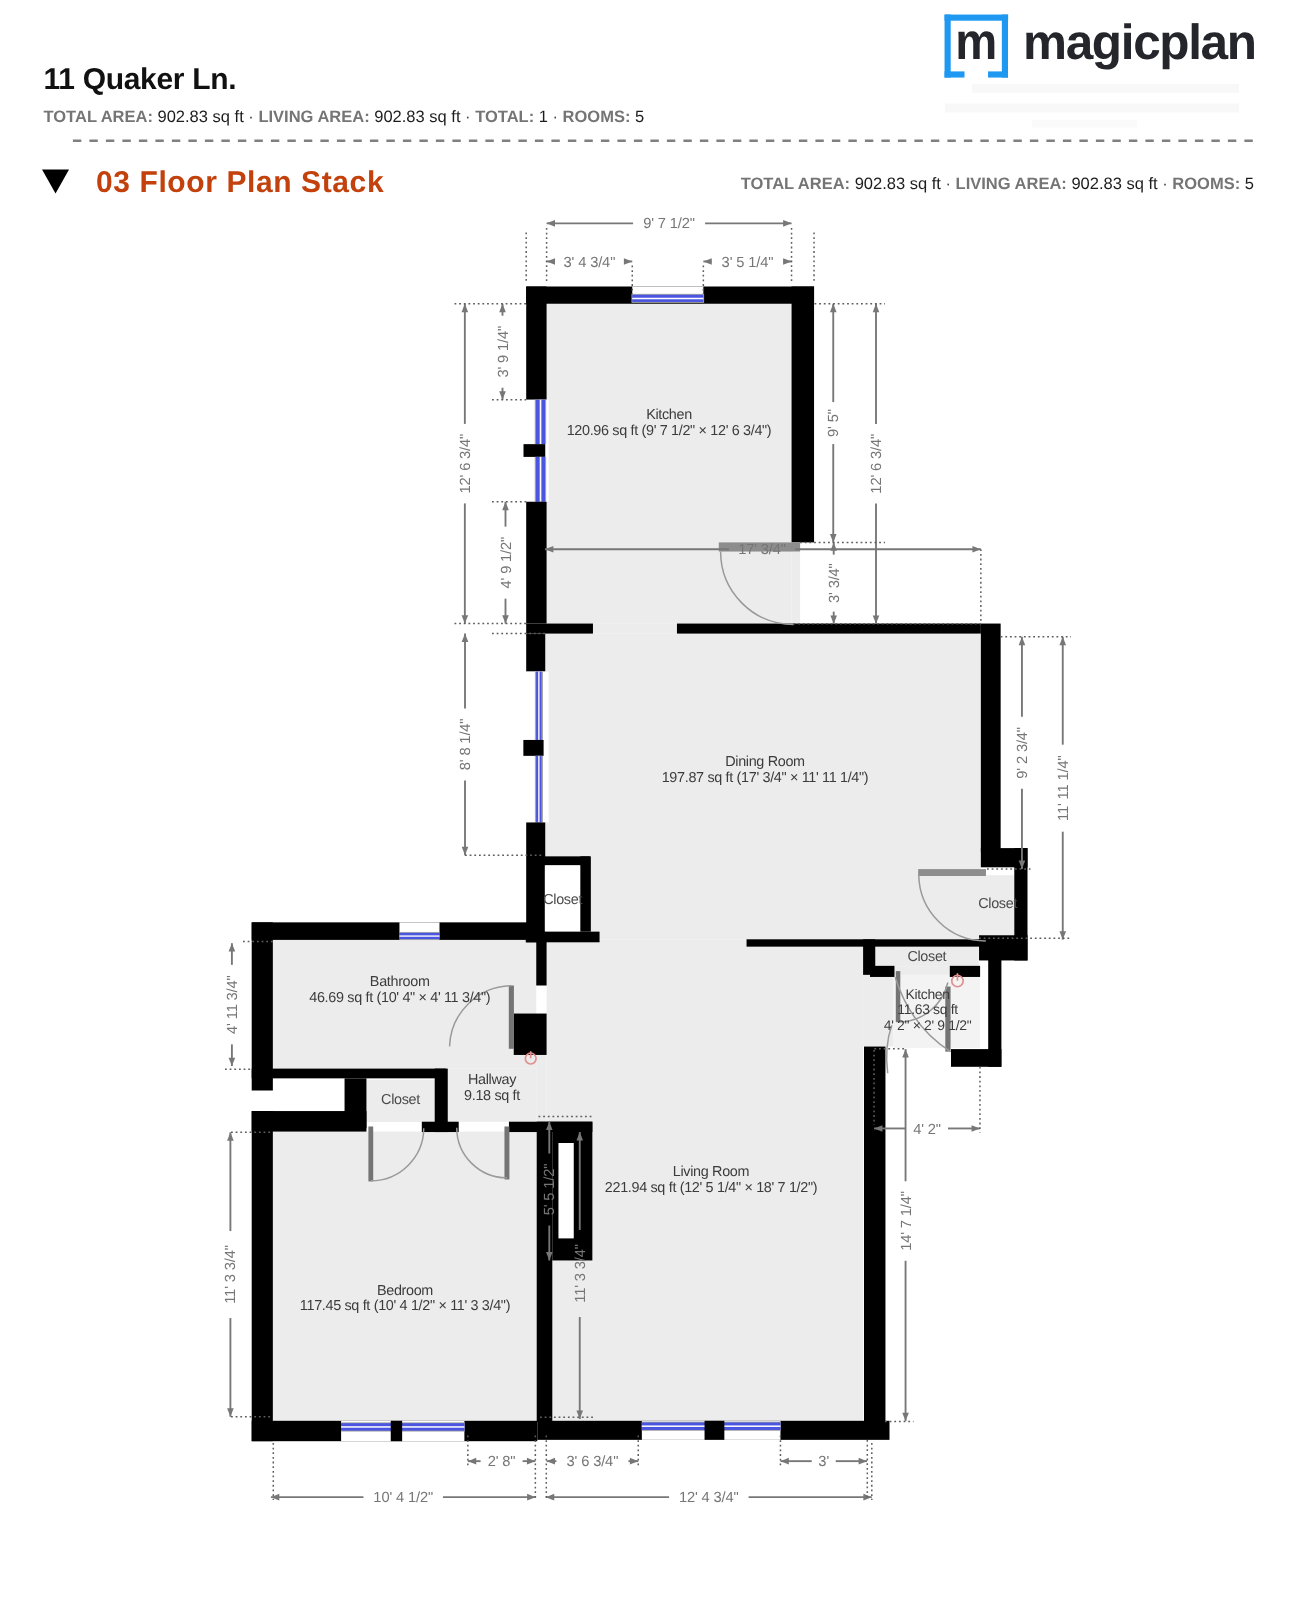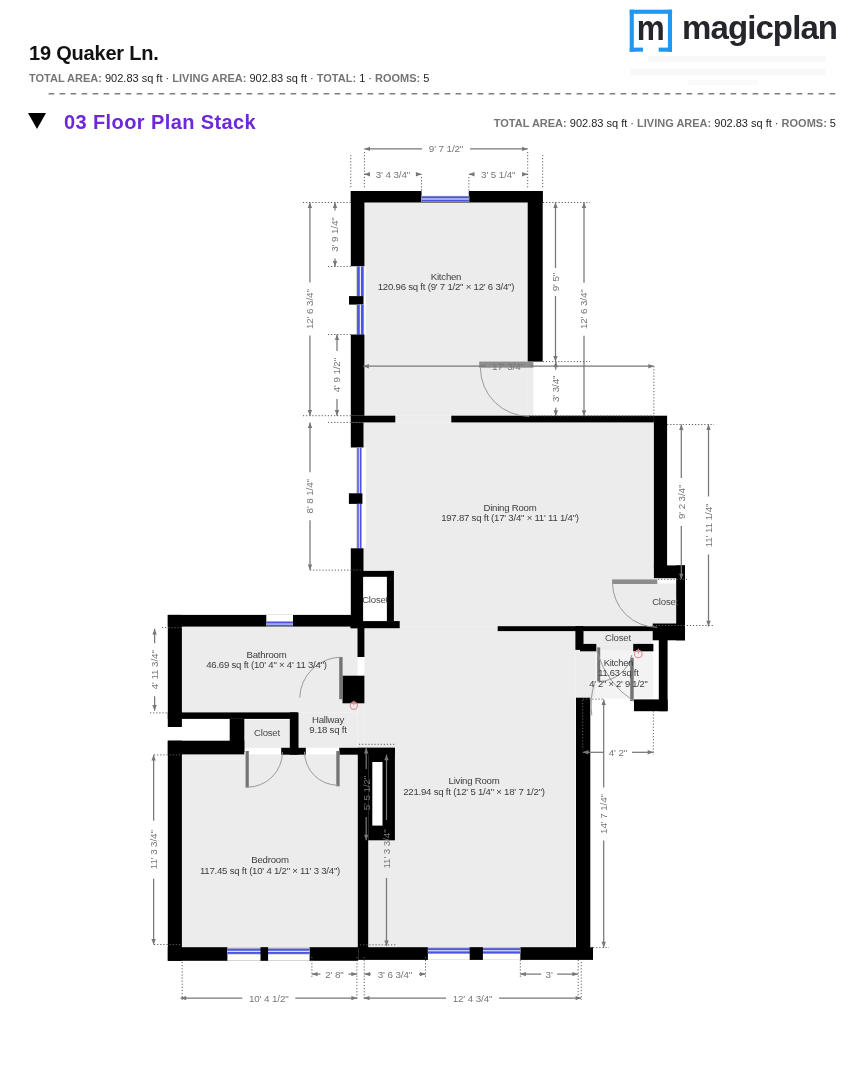--- a/index.html
+++ b/index.html
@@ -2,21 +2,21 @@
 <html><head>
 <meta charset="utf-8">
 <style>
   html,body { margin:0; padding:0; background:#fff; }
   body { width:863px; height:1080px; position:relative; font-family:"Liberation Sans", sans-serif; overflow:hidden; }
   .abs { position:absolute; }
 </style>
 </head>
 <body>
 
-<div class="abs" style="left:29px;top:41.5px;font-size:20px;font-weight:bold;color:#111;letter-spacing:-0.2px">19 Quaker Ln.</div>
+<div class="abs" style="left:29px;top:41.5px;font-size:20px;font-weight:bold;color:#111;letter-spacing:-0.2px">11 Quaker Ln.</div>
 
 <div class="abs" style="left:29px;top:72px;font-size:11px;color:#1d1d1d;">
 <b style="color:#757575">TOTAL AREA:</b> 902.83 sq ft <span style="color:#444">·</span> <b style="color:#757575">LIVING AREA:</b> 902.83 sq ft <span style="color:#444">·</span> <b style="color:#757575">TOTAL:</b> 1 <span style="color:#444">·</span> <b style="color:#757575">ROOMS:</b> 5</div>
 
 <div class="abs" style="left:629px;top:9px;width:210px;height:45px;">
 <svg width="210" height="45" viewBox="0 0 210 45">
 <g fill="#1e98f0">
 <rect x="0.7" y="0.7" width="42.4" height="4.1"></rect>
 <rect x="0.7" y="0.7" width="4.1" height="42"></rect>
 <rect x="38.9" y="0.7" width="4.1" height="42"></rect>
@@ -29,21 +29,21 @@
 <text x="53" y="30.2" font-size="33" font-weight="bold" fill="#25262b" font-family="Liberation Sans" letter-spacing="-0.9">magicplan</text>
 </svg>
 </div>
 
 <svg class="abs" style="left:0;top:0" width="863" height="100">
     <line x1="48.6" y1="93.8" x2="836" y2="93.8" stroke="#7f7f7f" stroke-width="1.6" stroke-dasharray="5.6 5.4"></line>
   </svg>
 
 <div class="abs" style="left:27.5px;top:112.5px;width:0;height:0;border-left:9px solid transparent;border-right:9px solid transparent;border-top:16.5px solid #000;"></div>
 
-<div class="abs" style="left:64px;top:110.5px;font-size:20px;font-weight:bold;color:#6d28d9;letter-spacing:0.4px">03 Floor Plan Stack</div>
+<div class="abs" style="left:64px;top:110.5px;font-size:20px;font-weight:bold;color:#c2410c;letter-spacing:0.4px">03 Floor Plan Stack</div>
 
 <div class="abs" style="right:27px;top:117px;font-size:11px;color:#1d1d1d;">
 <b style="color:#757575">TOTAL AREA:</b> 902.83 sq ft <span style="color:#444">·</span> <b style="color:#757575">LIVING AREA:</b> 902.83 sq ft <span style="color:#444">·</span> <b style="color:#757575">ROOMS:</b> 5</div>
 
 <div class="abs" style="left:648px;top:56px;width:178px;height:6px;background:#f8f8f8;"></div>
 <div class="abs" style="left:630px;top:69px;width:196px;height:6px;background:#f8f8f8;"></div>
 <div class="abs" style="left:688px;top:80px;width:70px;height:5px;background:#fafafa;"></div>
 
 <svg class="abs" style="left:0;top:0" width="863" height="1080" viewBox="0 0 863 1080" font-family="Liberation Sans, sans-serif">
 

